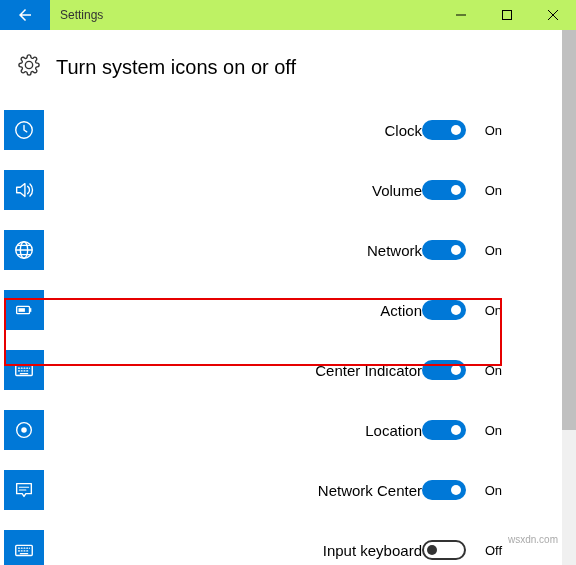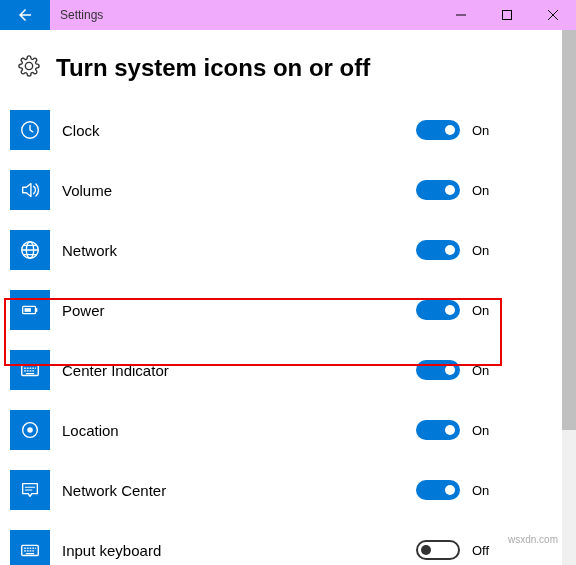--- a/index.html
+++ b/index.html
@@ -9,21 +9,21 @@
       width: 576px;
       height: 565px;
       overflow: hidden;
       position: relative;
       color: #000;
     }
     .titlebar {
       height: 30px;
       display: flex;
       align-items: stretch;
-      background: #f0abfc;
+      background: #bef264;
     }
     .back-btn {
       width: 50px;
       background: #0078d7;
       display: flex;
       align-items: center;
       justify-content: center;
       cursor: pointer;
     }
     .back-btn svg { width: 18px; height: 18px; }
@@ -48,32 +48,33 @@
     }
     .win-btn svg { width: 10px; height: 10px; }
     .header {
       display: flex;
       align-items: center;
       padding: 24px 18px 18px 18px;
       gap: 16px;
     }
     .gear-icon svg { width: 22px; height: 22px; }
     .page-title {
-      font-size: 24px;
-      font-weight: 700;
+      font-size: 20px;
+      font-weight: 400;
       text-align: right;
     }
     .content {
       position: absolute;
       top: 100px;
       left: 0;
       right: 0;
       bottom: 0;
       overflow-y: auto;
-      padding: 0 10px;
+      padding: 0 4px;
+      text-align: right;
     }
     .row {
       height: 60px;
       display: flex;
       align-items: center;
       position: relative;
     }
     .row-icon {
       width: 40px;
       height: 40px;
@@ -237,21 +238,21 @@
         </div>
         <div class="toggle-state">On</div>
       </div>
     </div>
     <div class="row">
       <div class="row-icon">
         <svg viewBox="0 0 24 24">
           <use href="#power-icon"></use>
         </svg>
       </div>
-      <div class="row-label">Power</div>
+      <div class="row-label">Action</div>
       <div class="toggle-wrap">
         <div class="toggle on">
           <div class="knob"></div>
         </div>
         <div class="toggle-state">On</div>
       </div>
     </div>
     <div class="row">
       <div class="row-icon">
         <svg viewBox="0 0 24 24">

